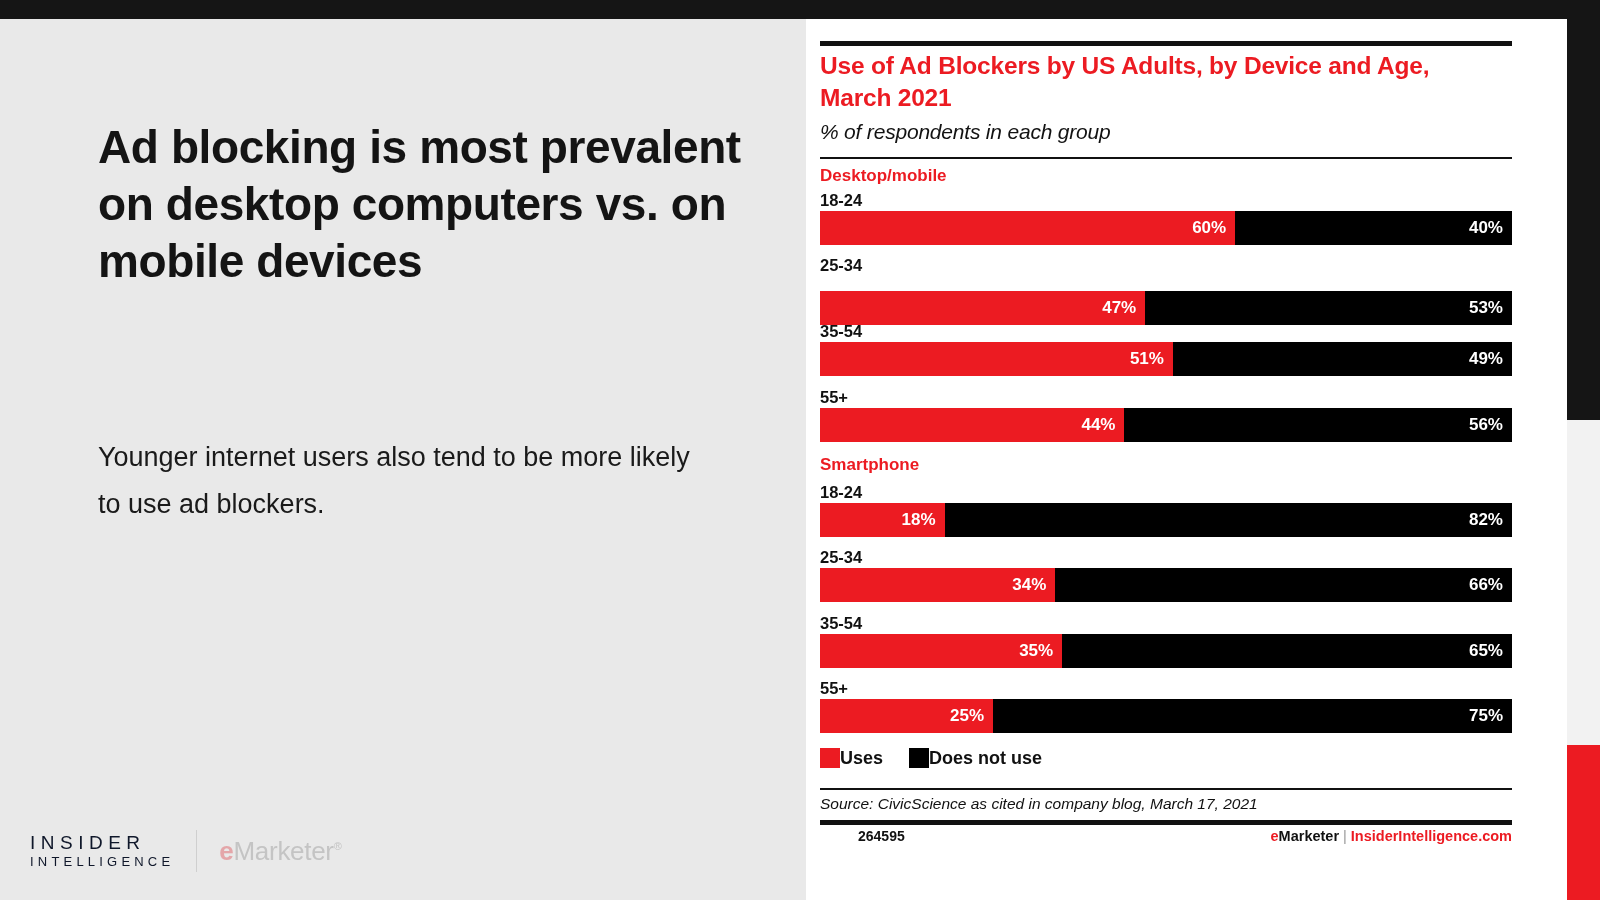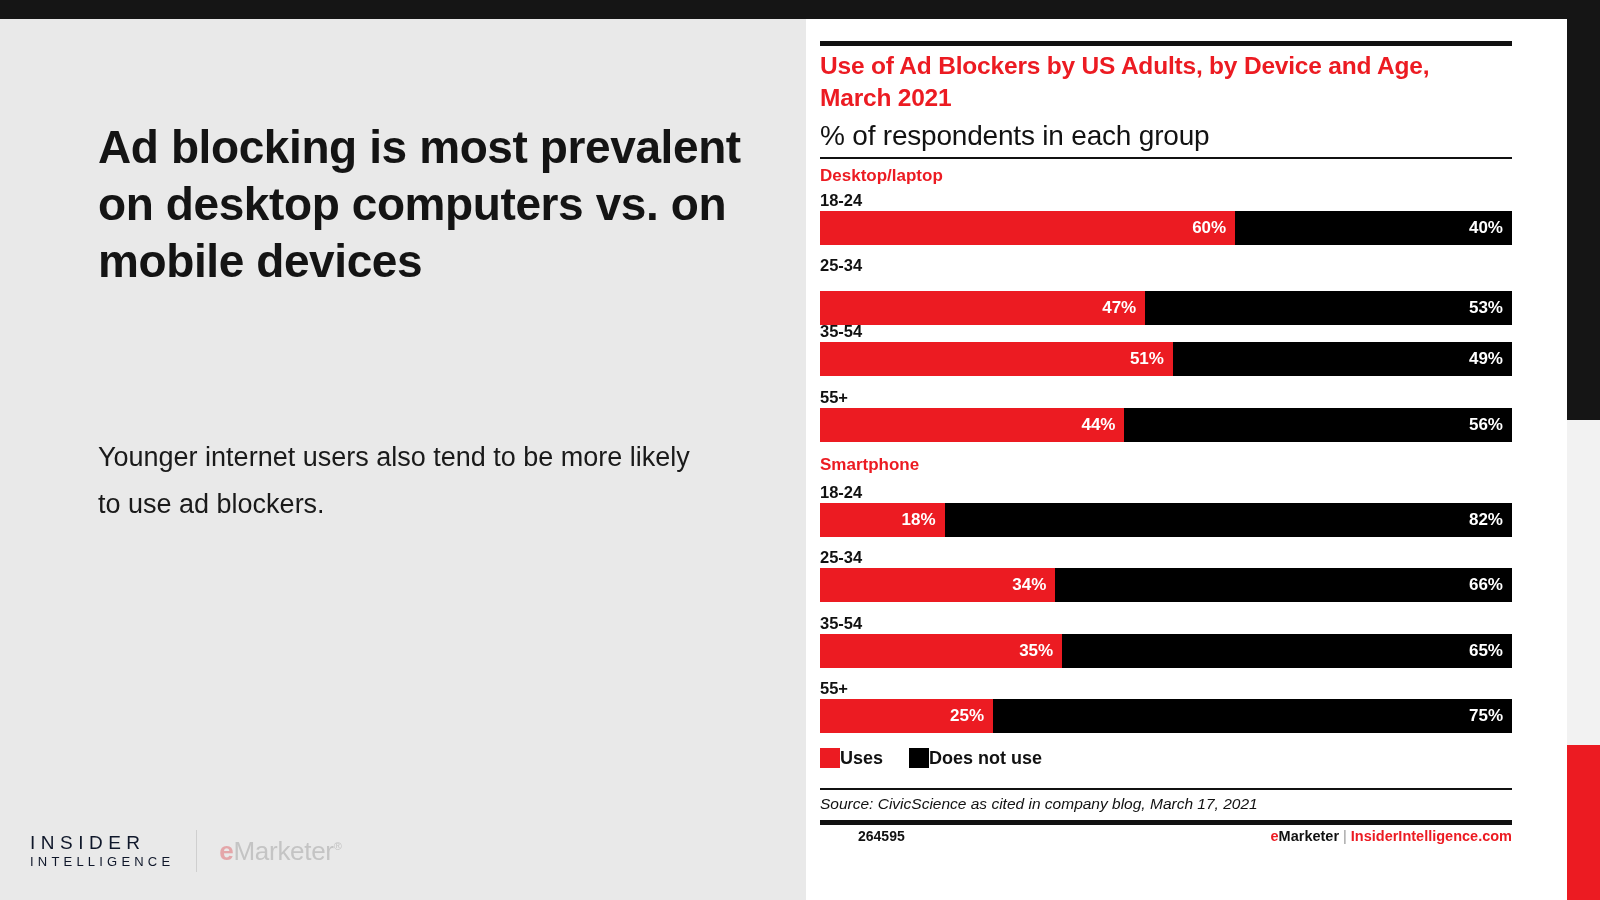--- a/index.html
+++ b/index.html
@@ -142,21 +142,22 @@
     width: 660px;
     font-size: 24.5px;
     font-weight: bold;
     line-height: 1.32;
     color: #ec1b22;
     letter-spacing: -0.2px;
   }
   .chart-subtitle {
     position: absolute;
     left: 820px; top: 120px;
-    font-size: 28px;
+    font-size: 21px;
+    font-style: italic;
     color: #121212;
     letter-spacing: -0.2px;
   }
 
   .group-label {
     position: absolute;
     left: 820px;
     font-size: 17px;
     font-weight: bold;
     color: #ec1b22;
@@ -271,21 +272,21 @@
   <div class="chart-panel"></div>
 
   <div class="rule-thick" style="top:41px;"></div>
 
   <div class="chart-title">Use of Ad Blockers by US Adults, by Device and Age, March 2021</div>
 
   <div class="chart-subtitle">% of respondents in each group</div>
 
   <div class="rule-thin" style="top:157px;"></div>
 
-  <div class="group-label" style="top:166px;">Desktop/laptop</div>
+  <div class="group-label" style="top:166px;">Desktop/mobile</div>
 
   <div class="cat-label" style="top:191px;">18-24</div>
   <div class="bar-row" style="top:211px;text-align:center;">
     <div class="seg seg-uses" style="width: 60%;">60%</div>
     <div class="seg seg-not" style="width: 40%;">40%</div>
   </div>
 
   <div class="cat-label" style="top:256px;">25-34</div>
   <div class="bar-row" style="top:291px;">
     <div class="seg seg-uses" style="width: 47%;">47%</div>

